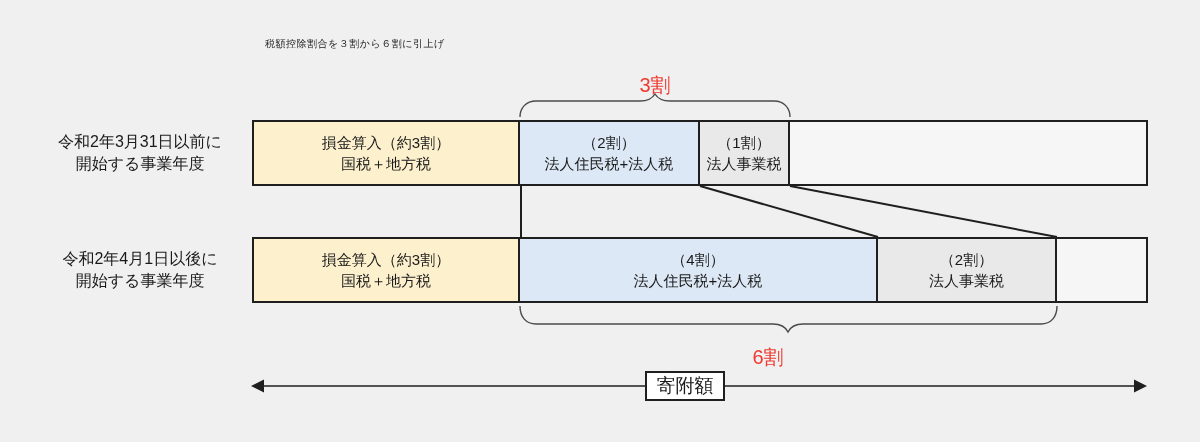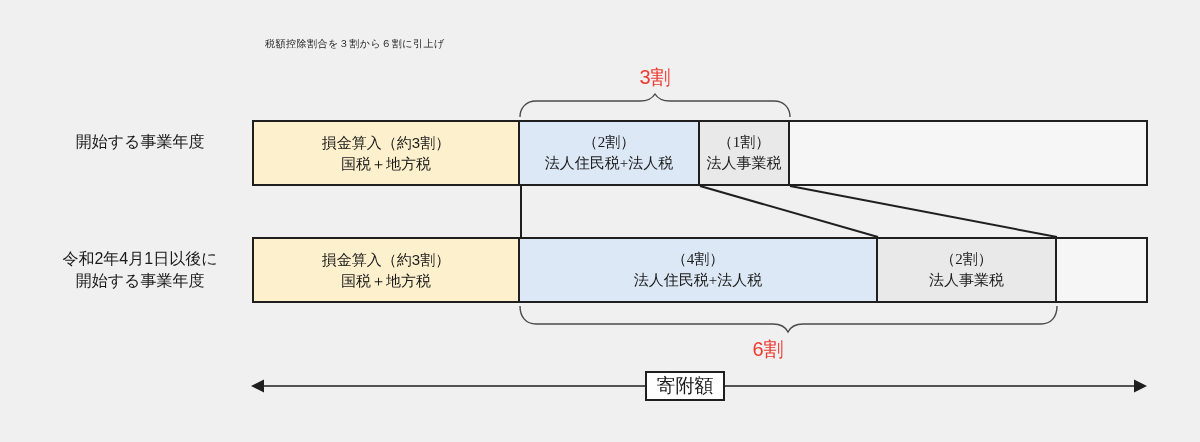--- a/index.html
+++ b/index.html
@@ -22,42 +22,42 @@
   .overlay .connector{stroke:var(--border,#1f1f1f);stroke-width:2;}
   .overlay .arrow-line{stroke:var(--border,#1f1f1f);stroke-width:1.6;}
   .overlay .arrow-head{fill:var(--border,#1f1f1f);stroke:none;}
   .note{
     position:absolute;left:265px;top:37px;
     font-size:10px;letter-spacing:.5px;white-space:nowrap;
   }
   .pct-label{
     position:absolute;width:120px;text-align:center;
     color:var(--accent-red,#ee3a31);
-    font-size:20px;white-space:nowrap;
+    font-size:20px;white-space:nowrap;margin-top:8px;
   }
   .pct-label.top{left:595px;top:64px;}
   .pct-label.bottom{left:708px;top:336px;text-align:center;}
   .row-label{
     position:absolute;left:25px;width:230px;
     text-align:center;font-size:16px;line-height:22px;
   }
   .row-label.r1{top:131px;}
   .row-label.r2{top:248px;}
   .bar{
     position:absolute;left:252px;display:flex;height:74px;
   }
   .bar.r1{top:120px;}
   .bar.r2{top:237px;}
   .seg{
     box-sizing:border-box;height:66px;
     border:2px solid var(--border,#1f1f1f);
     display:flex;flex-direction:column;justify-content:center;align-items:center;
     font-size:15px;line-height:21px;text-align:center;white-space:nowrap;
   }
-  .seg + .seg{margin-left:-2px;font-family:Liberation Serif, serif;}
+  .seg + .seg{margin-left:-2px;}
   .seg-yellow{background:var(--box-yellow,#fdf0cd);}
   .seg-blue{background:var(--box-blue,#dce8f5);}
   .seg-gray{background:var(--box-gray,#e9e9e9);}
   .seg-empty{background:var(--box-empty,#f6f6f6);}
   .axis-box{
     position:absolute;left:645px;top:371px;width:80px;height:30px;
     box-sizing:border-box;background:#ffffff;
     border:2px solid var(--border,#1f1f1f);
     display:flex;align-items:center;justify-content:center;
     font-size:19px;
@@ -81,20 +81,21 @@
     <line class="arrow-line" x1="258" y1="386" x2="1140" y2="386"></line>
     <polygon class="arrow-head" points="251,386 264,379.5 264,392.5"></polygon>
     <polygon class="arrow-head" points="1147,386 1134,379.5 1134,392.5"></polygon>
   </svg>
 
   <div class="note">税額控除割合を３割から６割に引上げ</div>
 
   <div class="pct-label top">3割</div>
 
   <div class="row-label r1">
+    <div>令和2年3月31日以前に</div>
     <div>開始する事業年度</div>
   </div>
 
   <div class="bar r1">
     <div class="seg seg-yellow" style="width:268px">
       <div>損金算入（約3割）</div>
       <div>国税＋地方税</div>
     </div>
     <div class="seg seg-blue" style="width:182px">
       <div>（2割）</div>

